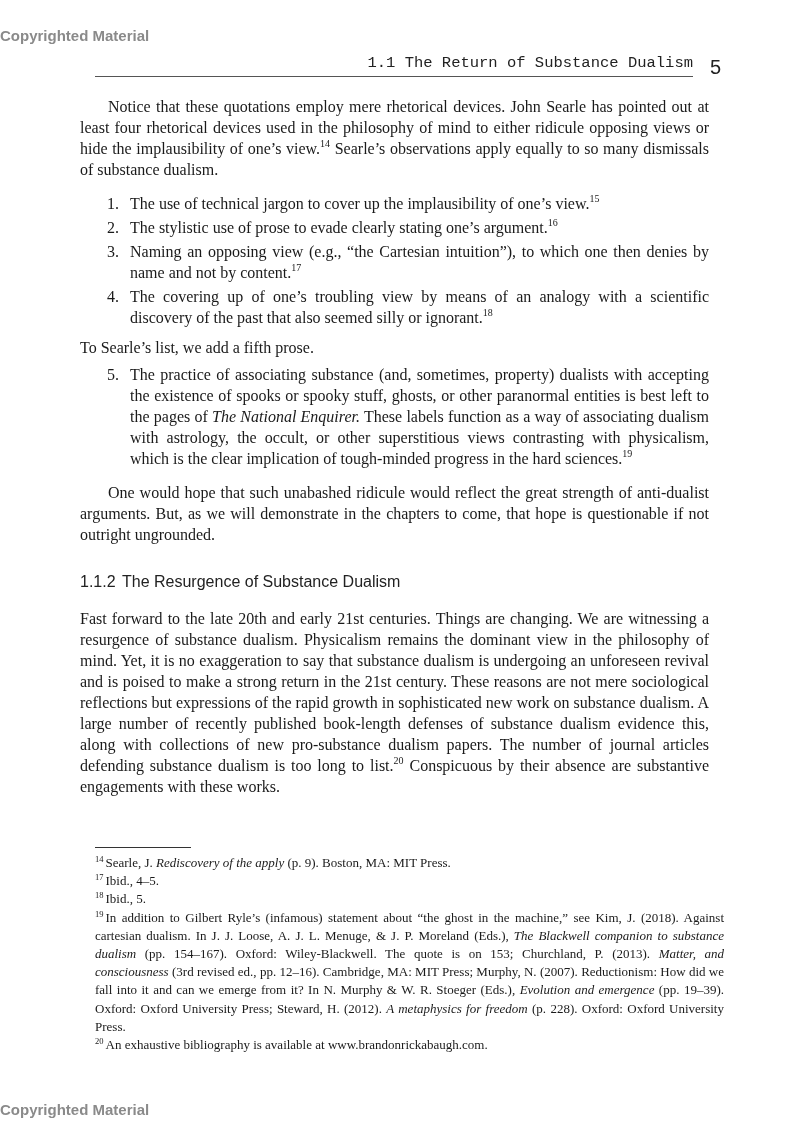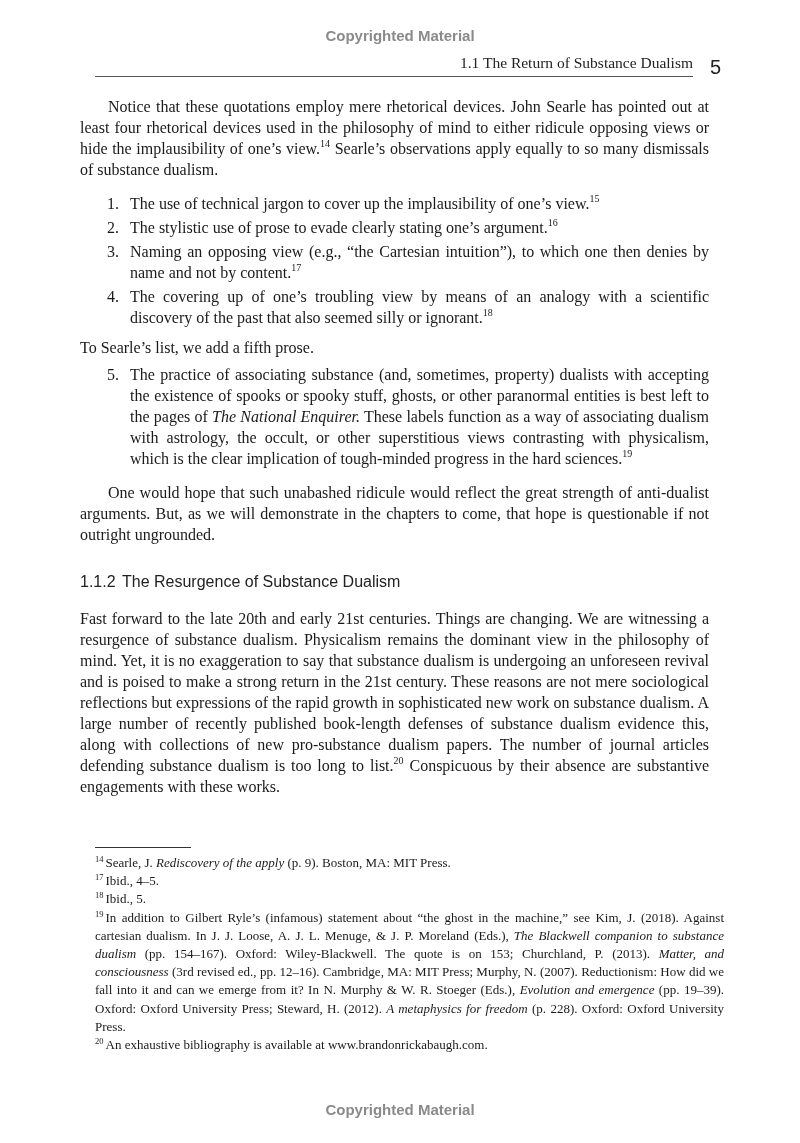--- a/index.html
+++ b/index.html
@@ -1,24 +1,24 @@
 <!DOCTYPE html>
 <html><head>
 <meta charset="utf-8">
 <style>
   html, body { margin:0; padding:0; background:#fff; }
   body { width:800px; height:1143px; position:relative; overflow:hidden; color:#1a1a1a;
          font-family:"Liberation Serif", "DejaVu Serif", serif; }
-  .copyright { position:absolute; left:0; width:800px; text-align:center;
+  .copyright { position:absolute; left:0; width:800px; text-align:left;
                font-family:"Liberation Sans", sans-serif; font-weight:bold; color:#8a8a8a; font-size:15px; }
   .copyright.top { top:27px; }
   .copyright.bottom { top:1101px; }
   .running-head { position:absolute; left:95px; top:54px; width:598px; height:22px;
                   border-bottom:1.5px solid #555; text-align:right;
-                  font-family:Liberation Serif, serif; font-size:15.5px; color:#222; }
+                  font-family:Liberation Mono, monospace; font-size:15.5px; color:#222; }
   .page-number { position:absolute; left:710px; top:56px; font-family:"Liberation Sans", sans-serif;
                  font-size:20px; color:#222; }
   .body { position:absolute; left:80px; top:96px; width:629px; font-size:16px; line-height:21px; }
   p { margin:0; text-align:justify; }
   .indent { text-indent:28px; }
   sup { font-size:10px; line-height:0; vertical-align:7px; }
   ol { margin:0; padding:0; list-style:none; }
   ol li { position:relative; padding-left:50px; text-align:justify; margin-bottom:3px; }
   ol li .num { position:absolute; left:27px; }
   .list1 { margin-top:13px; margin-bottom:9px; }

